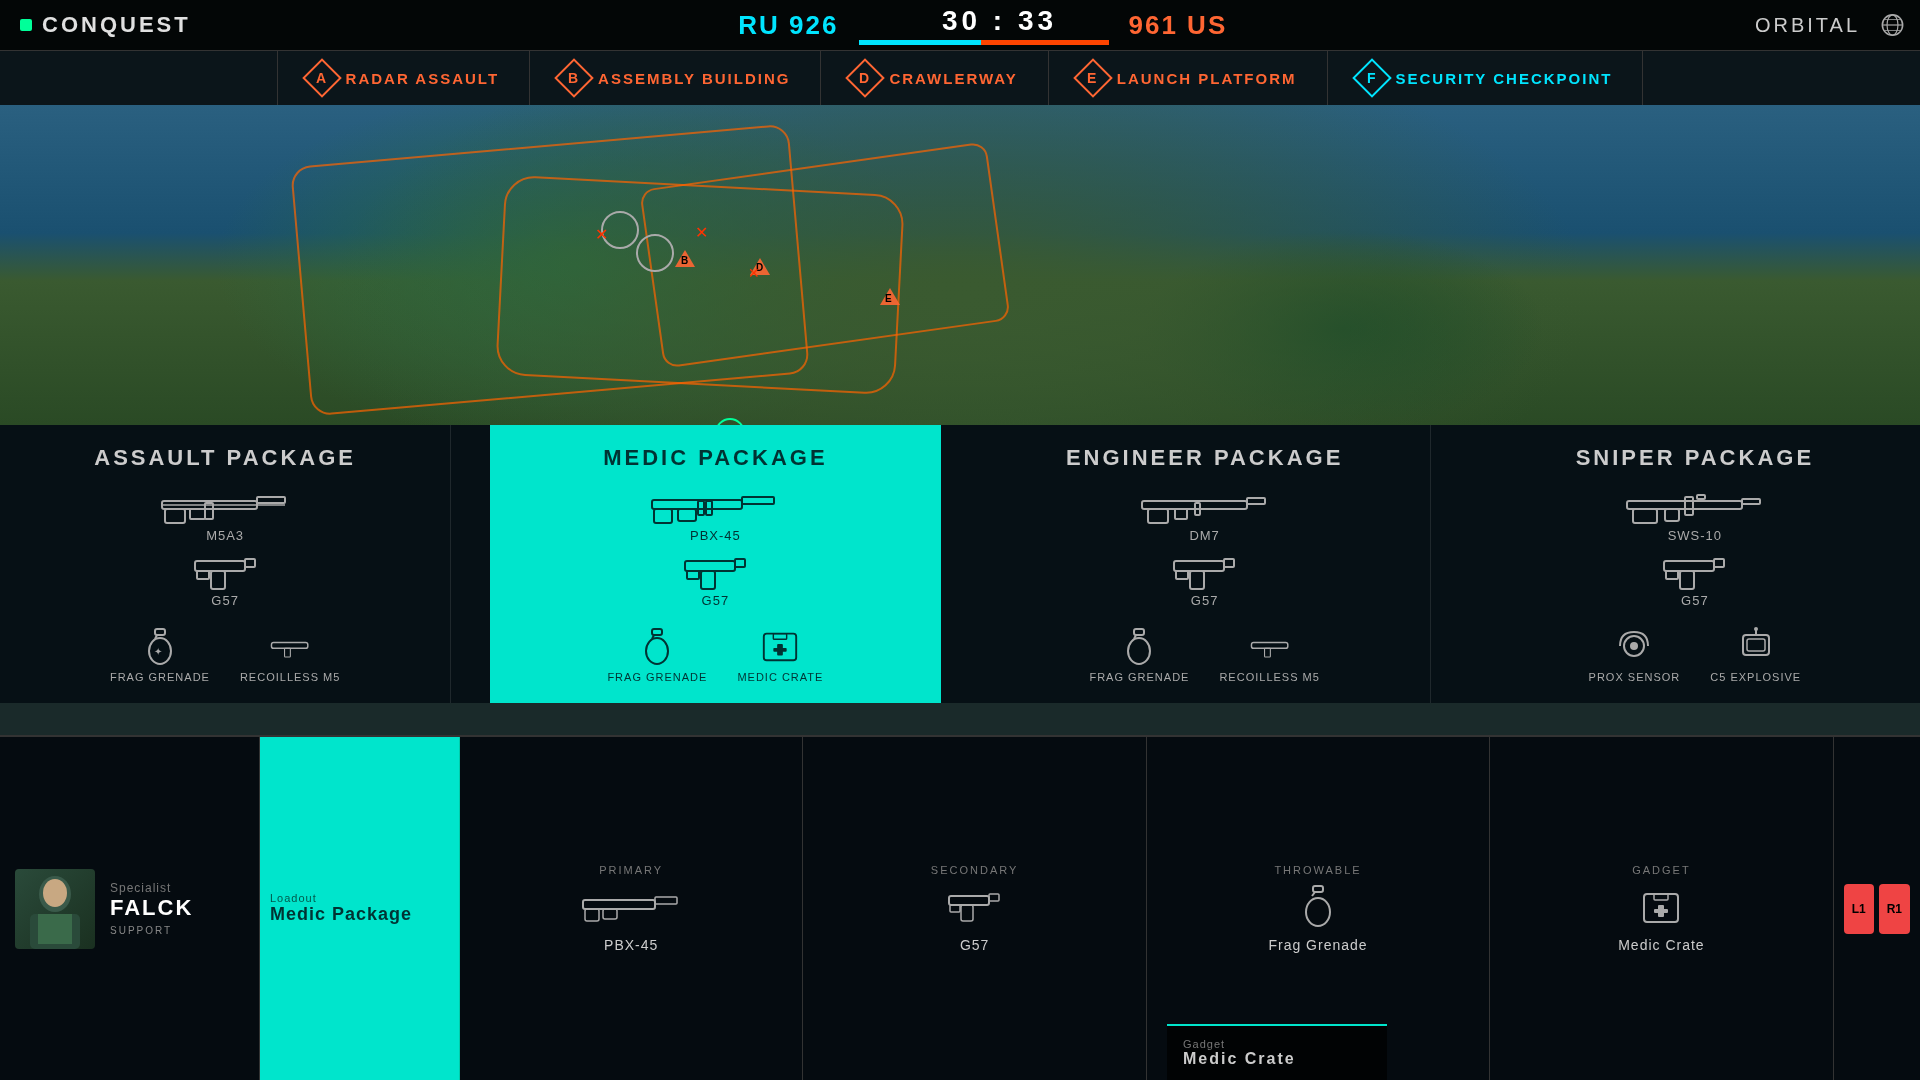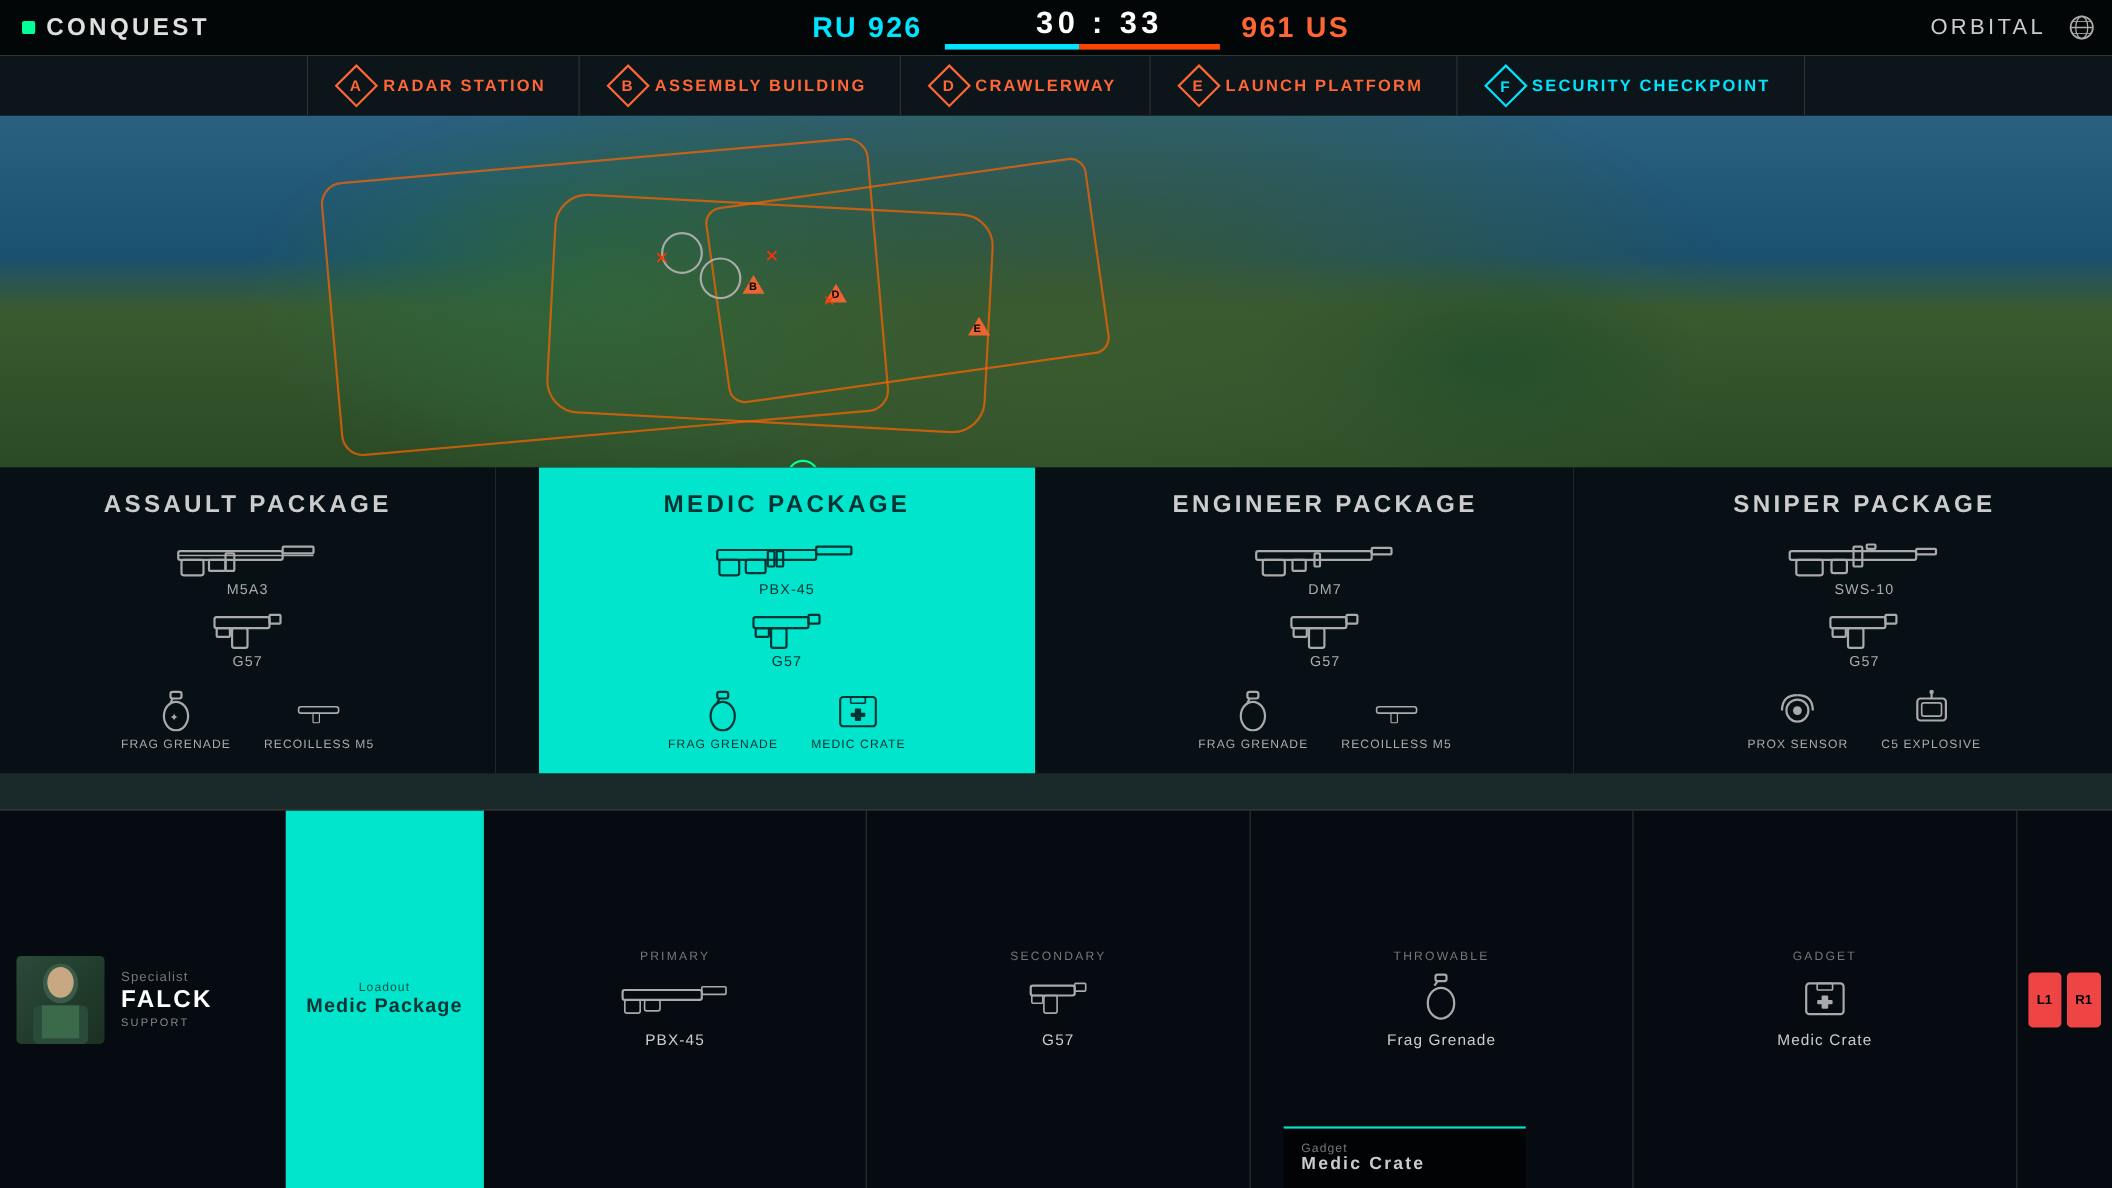--- a/index.html
+++ b/index.html
@@ -309,24 +309,24 @@
       letter-spacing: 2px;
     }
     #specialist-role {
       font-size: 10px;
       color: #888;
       letter-spacing: 2px;
       margin-top: 4px;
     }
 
     #loadout-area {
-      width: 180px;
+      width: 200px;
       display: flex;
       flex-direction: column;
-      align-items: center;
+      align-items: flex-start;
       justify-content: center;
       padding: 10px;
       background: #00e5cc;
       border-right: 1px solid #00ccaa;
     }
     #loadout-label {
       font-size: 11px;
       color: rgba(0,50,40,0.8);
       letter-spacing: 1px;
     }
@@ -412,21 +412,21 @@
       <line x1="6" y1="23" x2="26" y2="23" stroke="#aaa" stroke-width="1"></line>
     </svg>
   </div>
 </div>
 
 <div id="objective-bar">
   <div class="objective-item obj-a">
     <div class="obj-badge">
         <span>A</span>
       </div>
-    <span>RADAR STATION</span>
+    <span>RADAR ASSAULT</span>
   </div>
   <div class="objective-item obj-b">
     <div class="obj-badge">
         <span>B</span>
       </div>
     <span>ASSEMBLY BUILDING</span>
   </div>
   <div class="objective-item obj-d">
     <div class="obj-badge">
         <span>D</span>

